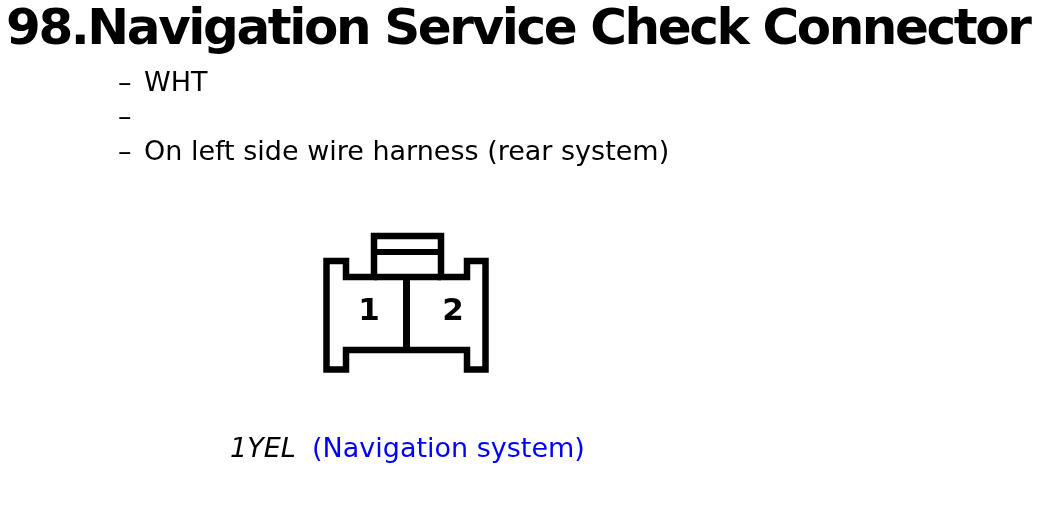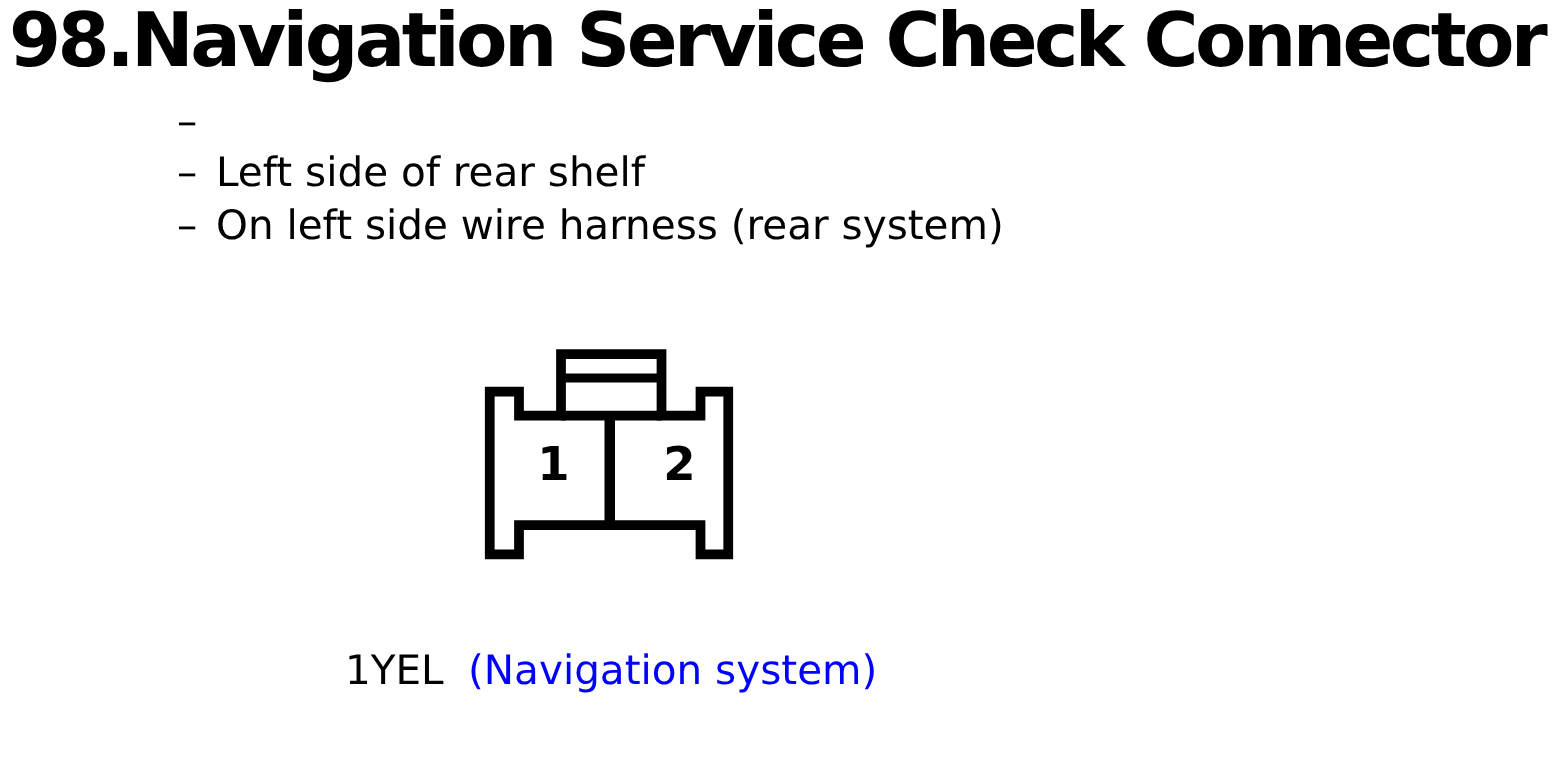--- a/index.html
+++ b/index.html
@@ -28,40 +28,40 @@
   .note-dash { flex:0 0 26px; }
   .diagram-wrap {
     position:absolute; left:300px; top:222px;
     width:220px; height:165px;
   }
   .pins {
     position:absolute; left:230px; top:430px;
     font-size:27px; line-height:35px;
   }
   .pin-row { white-space:nowrap; }
-  .pin-code { display:inline-block; width:82px; color:var(--ink); }
+  .pin-code { display:inline-block; width:82px; color:var(--ink);font-style:italic; }
   .pin-system { color:var(--blue); }
   svg text {
     font-family:"DejaVu Sans","Liberation Sans",sans-serif;
     font-weight:bold; font-size:31px;
     fill:#000;
   }
 </style>
 </head>
 <body>
 
 <h1 class="page-title">98.Navigation Service Check Connector</h1>
 
 <div class="notes">
   <div class="note-row">
     <span class="note-dash">–</span>
+    <span>WHT</span>
   </div>
   <div class="note-row">
     <span class="note-dash">–</span>
-    <span>Left side of rear shelf</span>
   </div>
   <div class="note-row">
     <span class="note-dash">–</span>
     <span>On left side wire harness (rear system)</span>
   </div>
 </div>
 
 <div class="diagram-wrap">
   <svg width="220" height="165" viewBox="300 222 220 165">
 

